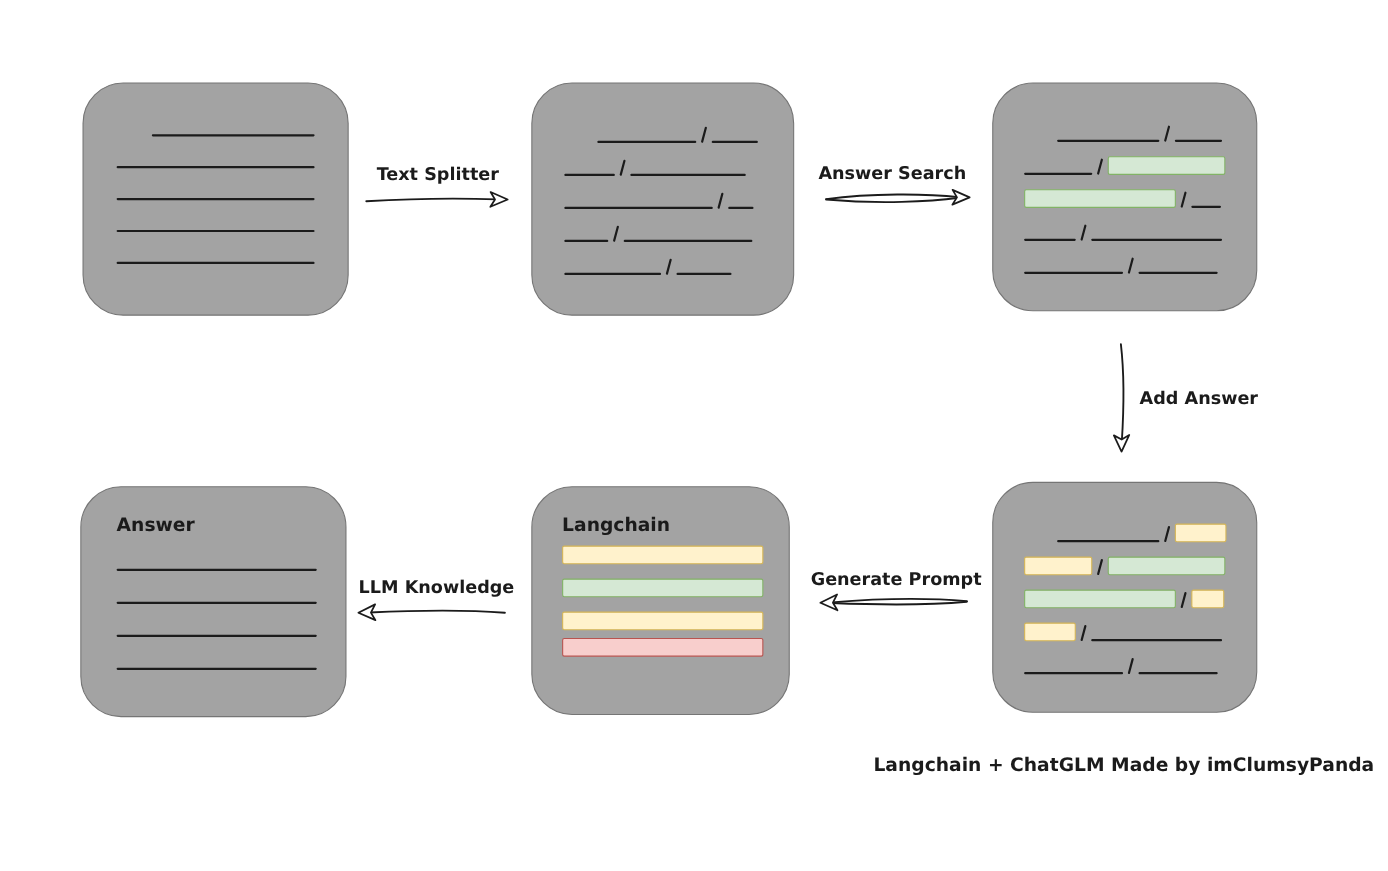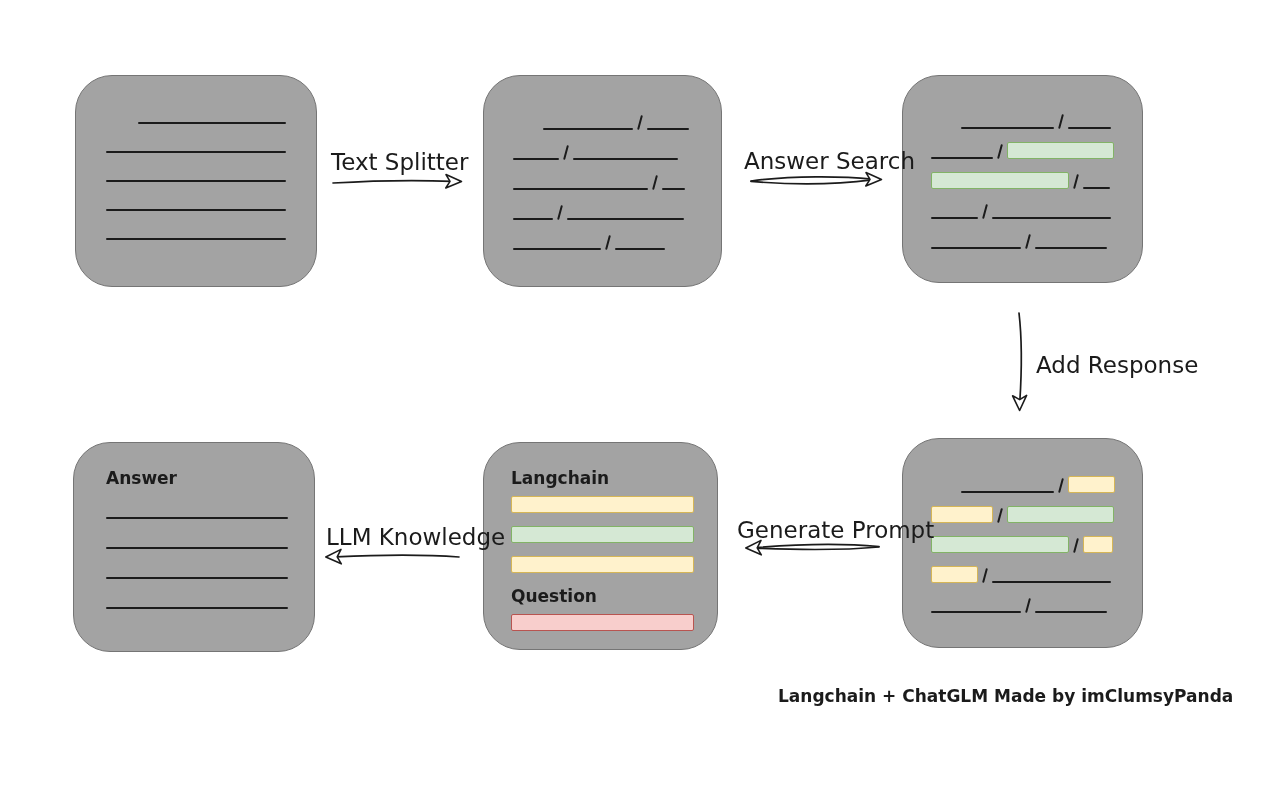--- a/index.html
+++ b/index.html
@@ -40,30 +40,30 @@
   .chip-green{background:var(--green_fill);border-color:var(--green_stroke);}
   .chip-yellow{background:var(--yellow_fill);border-color:var(--yellow_stroke);}
   .chip-red{background:var(--red_fill);border-color:var(--red_stroke);}
 
   .box-label{font-size:17px;font-weight:600;height:22px;line-height:22px;}
   .prompt-rows{margin-top:6px;}
   .question-label{margin-top:12px;}
   .answer-rows{margin-top:12px;}
 
   .arrow-label{
-    position:absolute;font-size:23px;font-weight:400;white-space:nowrap;
+    position:absolute;font-size:16px;font-weight:700;white-space:nowrap;
   }
   .lbl-text-splitter{left:331px;top:149px;width:134px;text-align:center;}
   .lbl-vector-search{left:744px;top:148px;width:134px;text-align:center;}
   .lbl-add-context{left:1036px;top:352px;}
   .lbl-generate-prompt{left:737px;top:517px;width:146px;text-align:center;}
   .lbl-llm-response{left:326px;top:524px;width:128px;text-align:center;}
 
   .caption{
-    position:absolute;left:778px;top:686px;width:400px;text-align:center;
+    position:absolute;left:794px;top:686px;width:400px;text-align:center;
     font-size:17px;font-weight:600;white-space:nowrap;
   }
 </style>
 </head>
 <body>
 
 <div class="canvas">
 
   <svg class="arrow-layer" viewBox="0 0 1262 792">
 
@@ -211,21 +211,20 @@
         <div class="row">
           <span class="seg-chip chip-yellow" style="width: 183px;"></span>
         </div>
         <div class="row">
           <span class="seg-chip chip-green" style="width: 183px;"></span>
         </div>
         <div class="row">
           <span class="seg-chip chip-yellow" style="width: 183px;"></span>
         </div>
       </div>
-    <div class="box-label question-label">Question</div>
     <div class="rows pitch30 prompt-rows">
         <div class="row">
           <span class="seg-chip chip-red" style="width: 183px;"></span>
         </div>
       </div>
   </div>
 
   <div class="box box-answer">
     <div class="box-label">Answer</div>
     <div class="rows pitch30 answer-rows">
@@ -239,19 +238,19 @@
           <span class="seg-line" style="width: 182px;"></span>
         </div>
         <div class="row">
           <span class="seg-line" style="width: 182px;"></span>
         </div>
       </div>
   </div>
 
   <div class="arrow-label lbl-text-splitter">Text Splitter</div>
   <div class="arrow-label lbl-vector-search">Answer Search</div>
-  <div class="arrow-label lbl-add-context">Add Response</div>
+  <div class="arrow-label lbl-add-context">Add Answer</div>
   <div class="arrow-label lbl-generate-prompt">Generate Prompt</div>
   <div class="arrow-label lbl-llm-response">LLM Knowledge</div>
 
   <div class="caption">Langchain + ChatGLM Made by imClumsyPanda</div>
 
 </div>
 
 </body></html>

